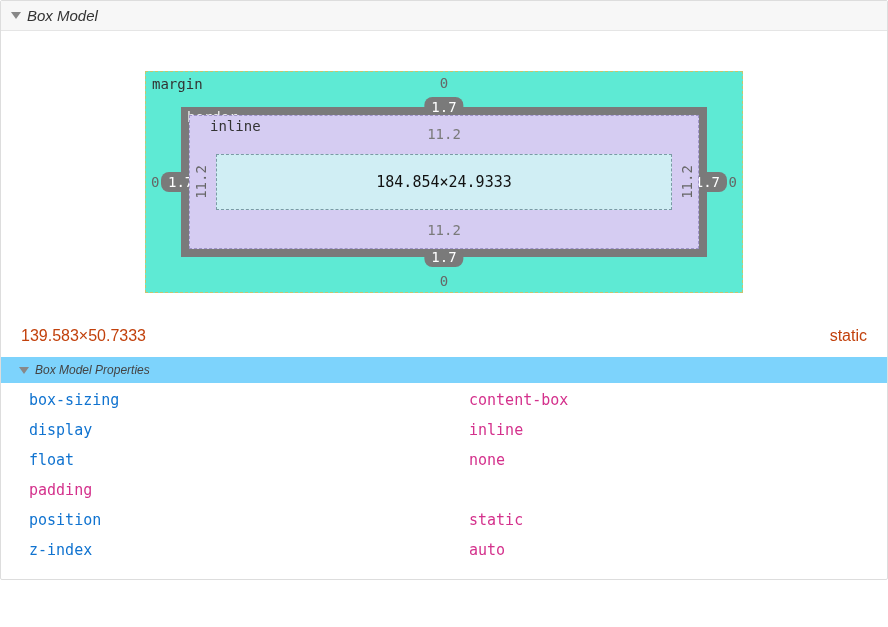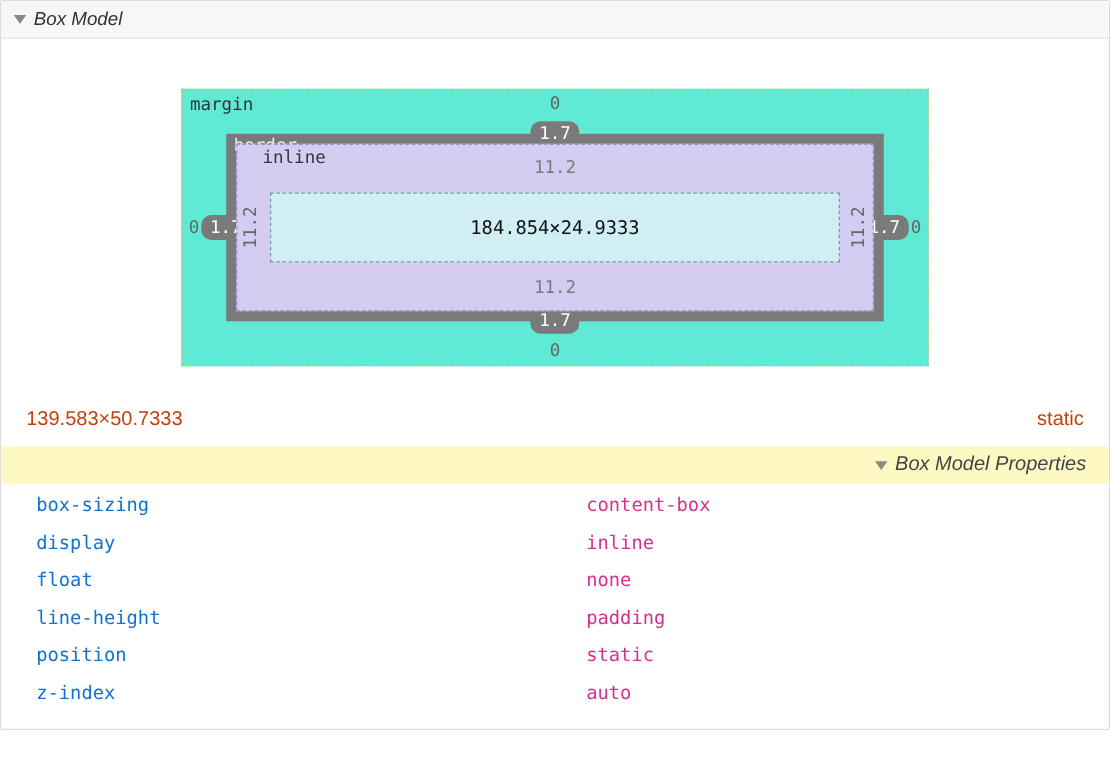--- a/index.html
+++ b/index.html
@@ -21,26 +21,25 @@
     align-items: center;
     padding: 6px 10px;
     background: #f7f7f7;
     border-bottom: 1px solid #e5e5e5;
     font-size: 15px;
     color: #333;
     gap: 6px;
     font-style: italic;
   }
   .section-header.inner {
-    background: #fef9c3;
+    background: #7dd3fc;
     border: none;
     padding: 6px 18px 6px 18px;
-    font-size: 16px;
+    font-size: 12px;
     color: #444;
-    justify-content: flex-end;
   }
   .tri {
     width: 0; height: 0;
     border-left: 5px solid transparent;
     border-right: 5px solid transparent;
     border-top: 7px solid #888;
     flex-shrink: 0;
   }
   .diagram-wrap {
     display: flex;
@@ -206,21 +205,20 @@
     </div>
     <div class="prop-row">
       <span class="prop-name">display</span>
       <span class="prop-val">inline</span>
     </div>
     <div class="prop-row">
       <span class="prop-name">float</span>
       <span class="prop-val">none</span>
     </div>
     <div class="prop-row">
-      <span class="prop-name">line-height</span>
       <span class="prop-val">padding</span>
     </div>
     <div class="prop-row">
       <span class="prop-name">position</span>
       <span class="prop-val">static</span>
     </div>
     <div class="prop-row">
       <span class="prop-name">z-index</span>
       <span class="prop-val">auto</span>
     </div>

